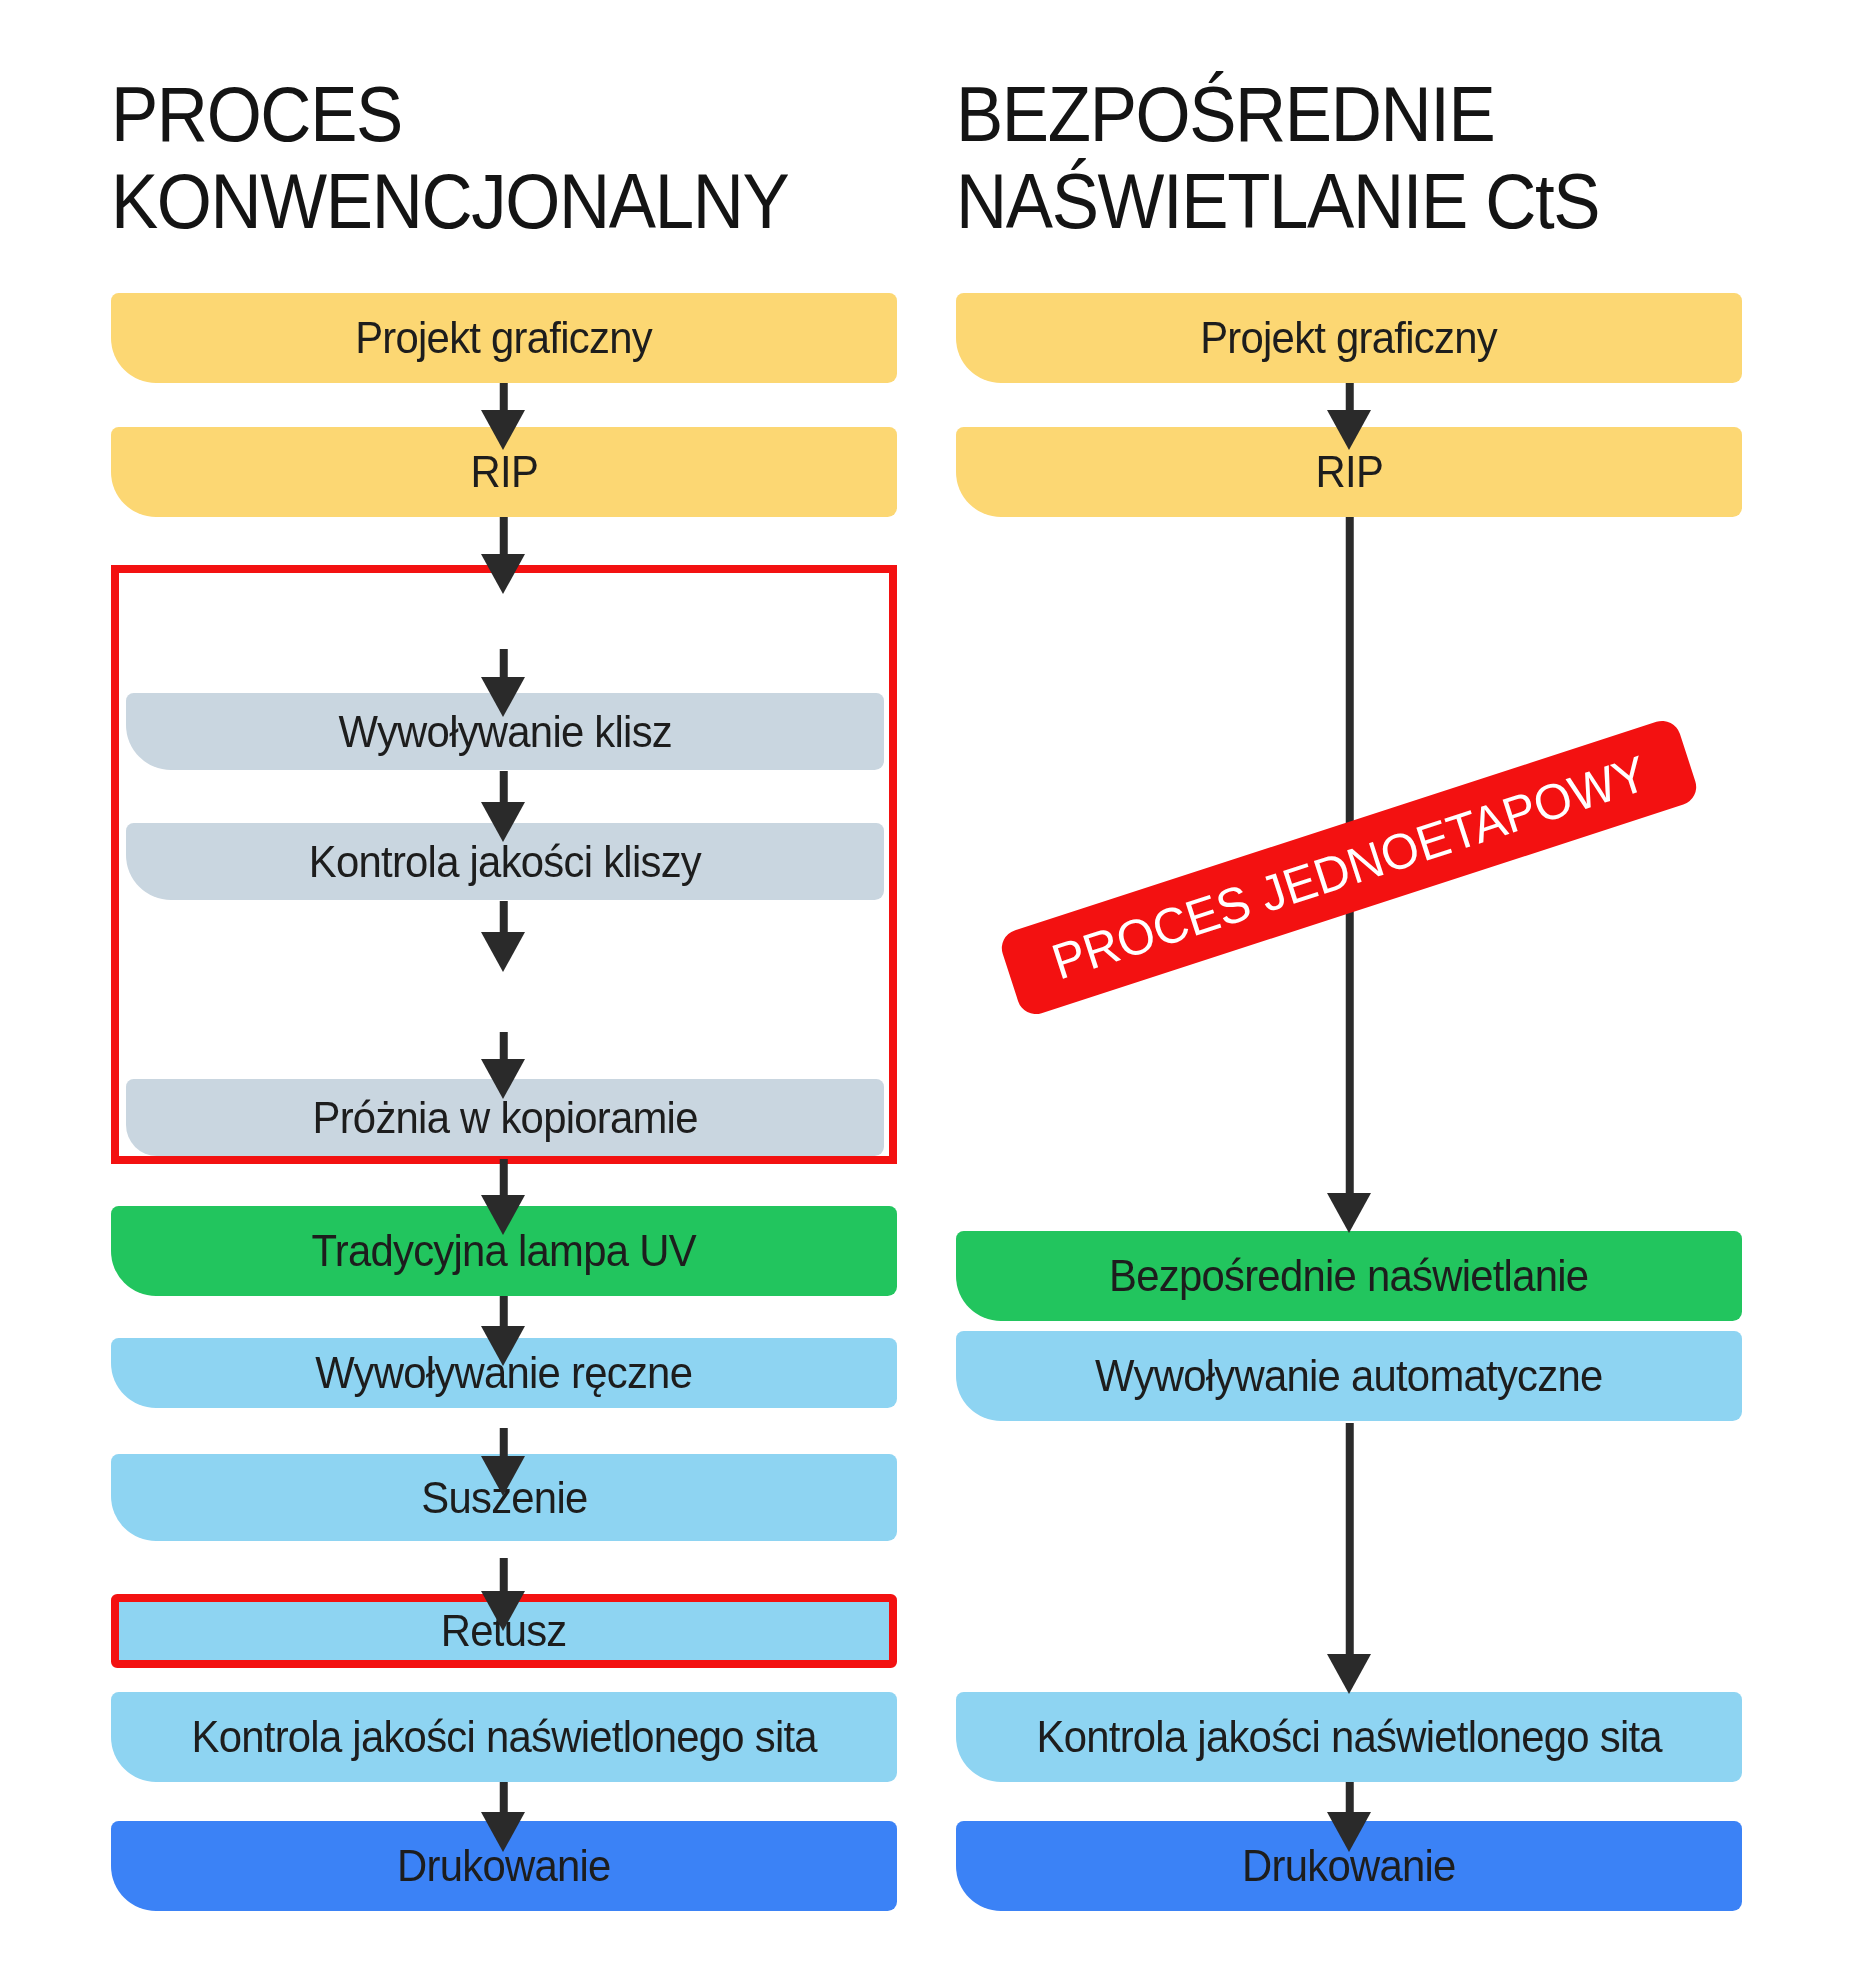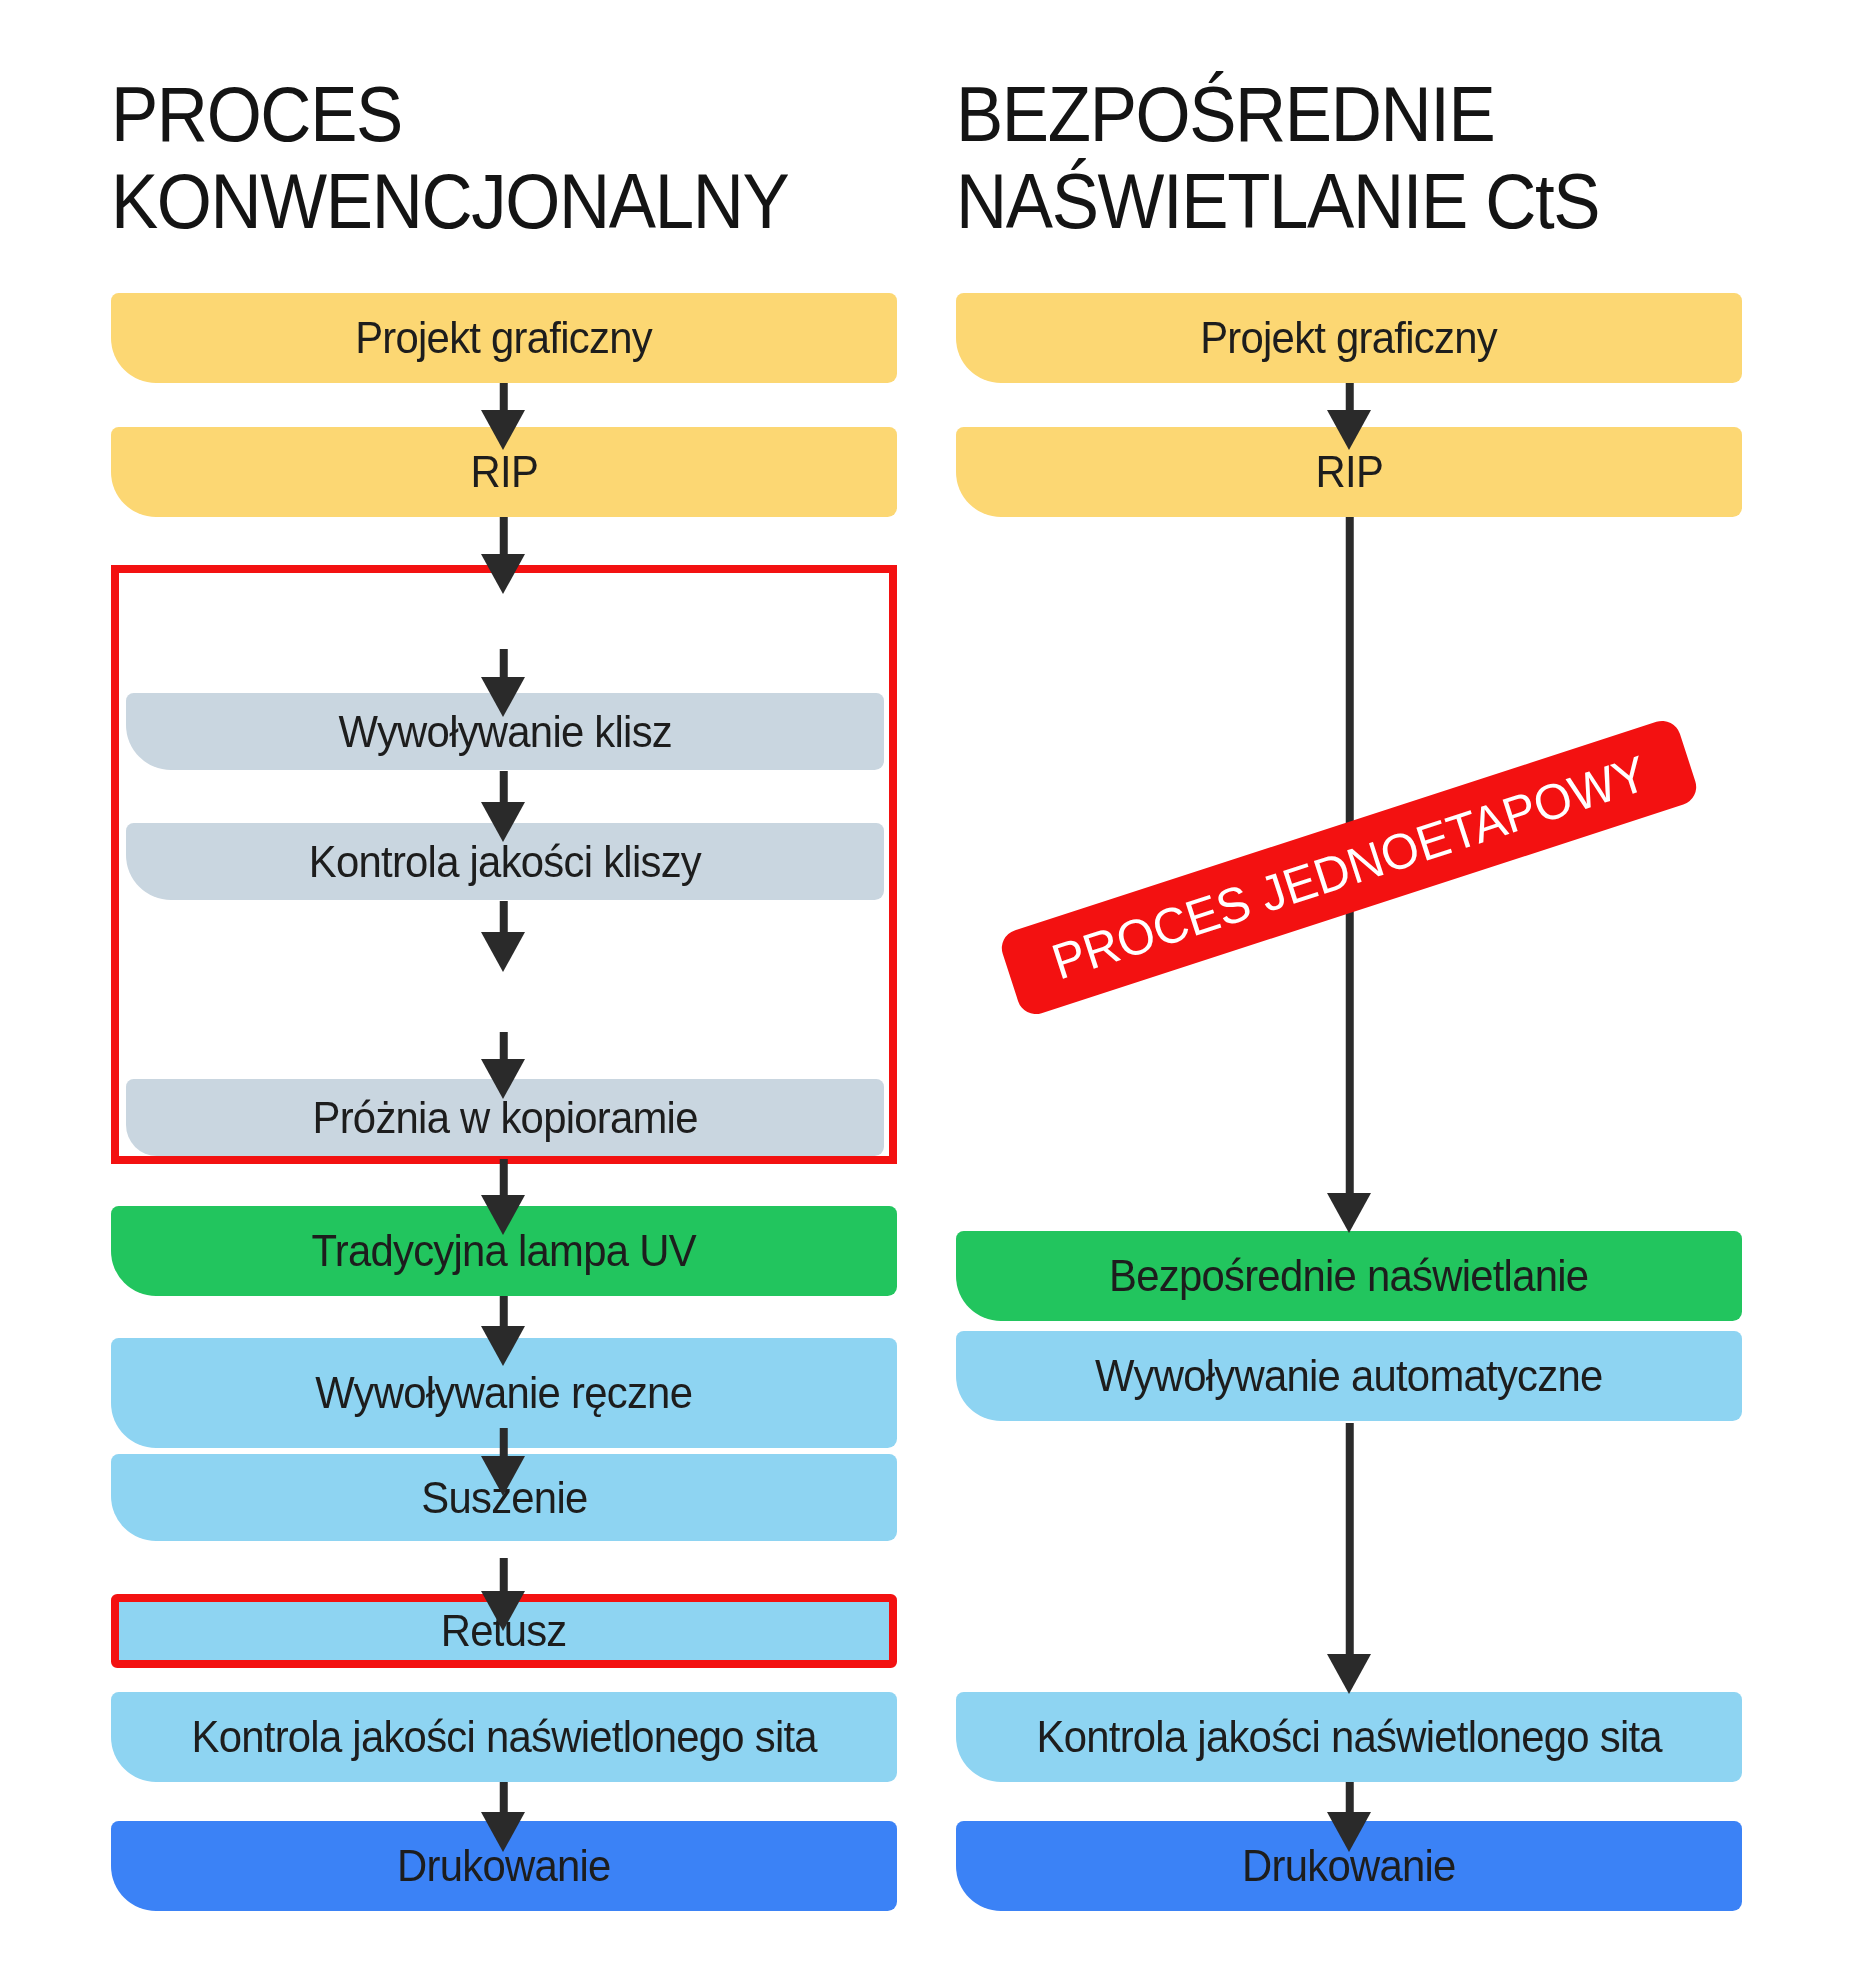--- a/index.html
+++ b/index.html
@@ -41,21 +41,21 @@
 
   .yL1{top:293px;height:90px;}
   .yL2{top:427px;height:90px;}
   .gbox{left:126px;width:758px;height:77px;}
   .g1{top:571px;}
   .g2{top:693px;}
   .g3{top:823px;}
   .g4{top:953px;}
   .g5{top:1079px;border-radius:7.7px 7.7px 9.3px 31px;}
   .purpleL{top:1206px;height:90px;}
-  .blueL1{top:1338px;height:110px;}
+  .blueL1{top:1338px;height:70px;}
   .blueL2{top:1454px;height:87px;}
   .retusz{
     top:1594px;height:74px;
     border:8.5px solid #f31111;border-radius:6.2px;
     background:#8ed4f2;
   }
   .blueL3{top:1692px;height:90px;}
   .greenL{top:1821px;height:90px;}
 
   .yR1{top:293px;height:90px;}

